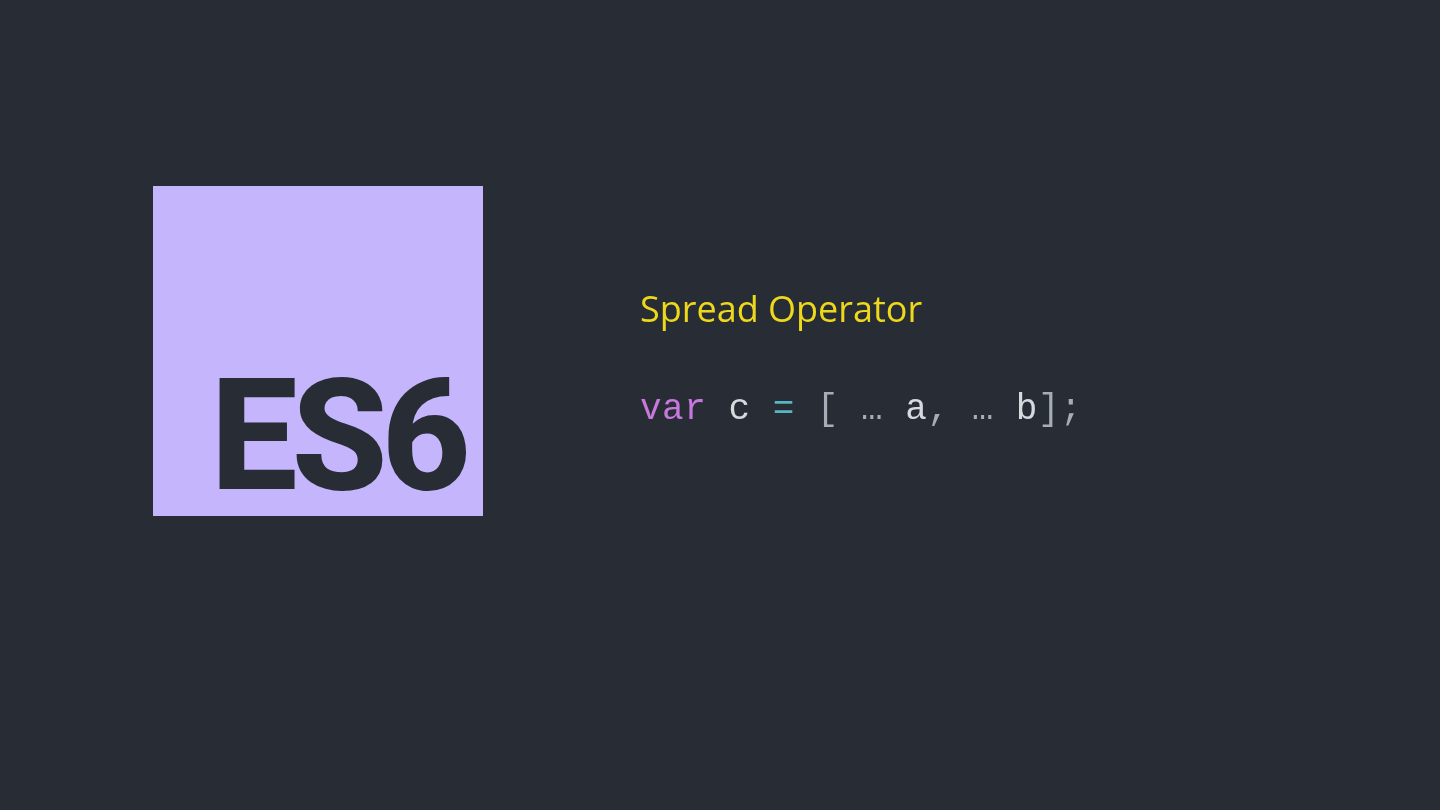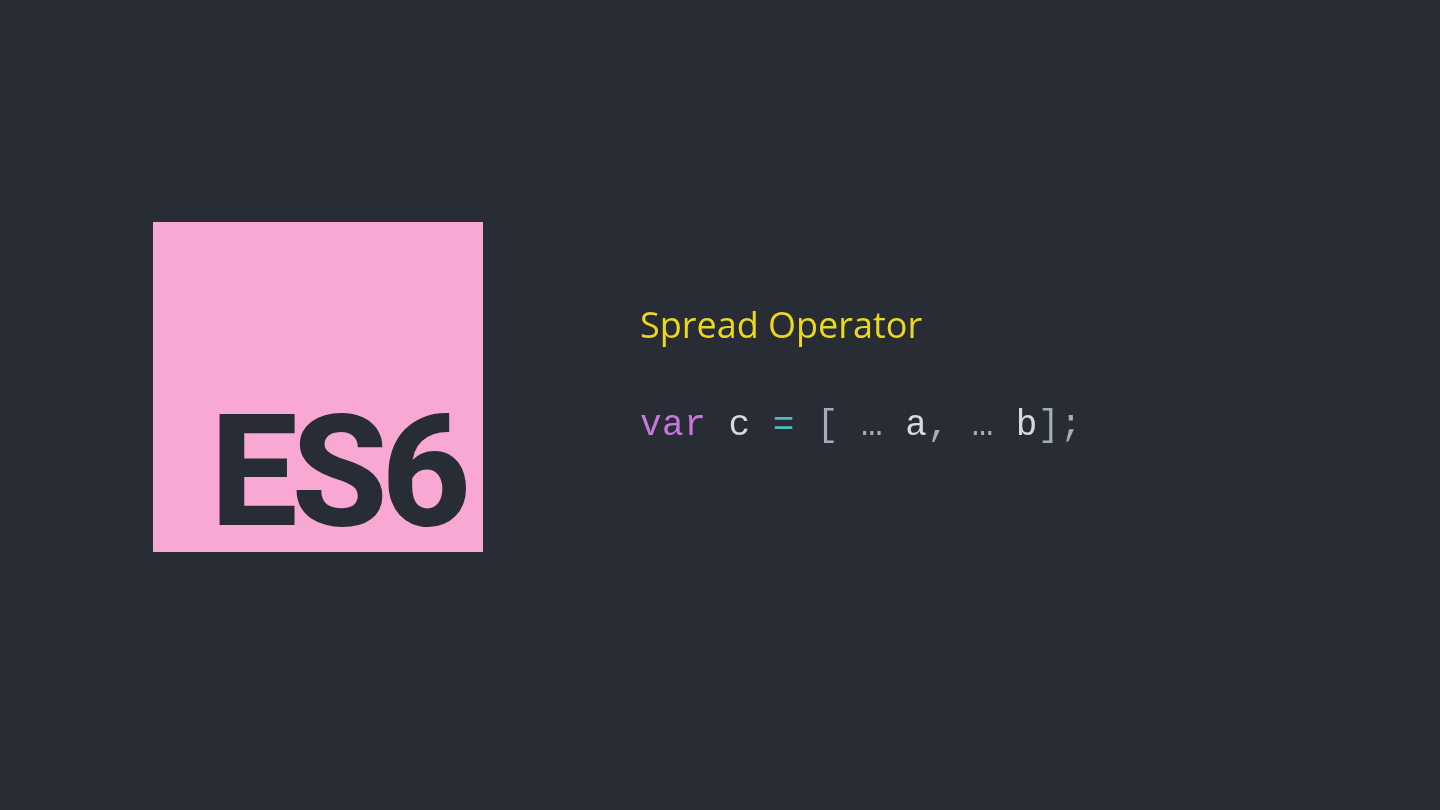--- a/index.html
+++ b/index.html
@@ -10,39 +10,38 @@
     font-family: -apple-system, BlinkMacSystemFont, "Segoe UI", Roboto, "Open Sans", sans-serif;
     overflow: hidden;
     position: relative;
   }
   .logo {
     position: absolute;
     left: 153px;
     top: 186px;
     width: 330px;
     height: 330px;
-    background: #f9a8d4;
+    background: #c4b5fd;
     display: flex;
     align-items: flex-end;
     justify-content: flex-end;
     padding: 0 18px 2px 16px;
-    margin-top: 36px;
   }
   .logo-text {
     font-size: 155px;
     font-weight: 800;
     letter-spacing: -6px;
     line-height: 1;
     color: #272c35;
     font-family: -apple-system, BlinkMacSystemFont, "Segoe UI", Roboto, "Helvetica Neue", sans-serif;
   }
   .content {
     position: absolute;
     left: 640px;
-    top: 300px;
+    top: 284px;
   }
   .title {
     color: #eed81c;
     font-size: 36px;
     font-weight: 400;
     font-family: "Open Sans", -apple-system, BlinkMacSystemFont, "Segoe UI", Roboto, sans-serif;
     margin-bottom: 56px;
   }
   .code {
     font-family: "Menlo", "Consolas", "Courier New", monospace;

